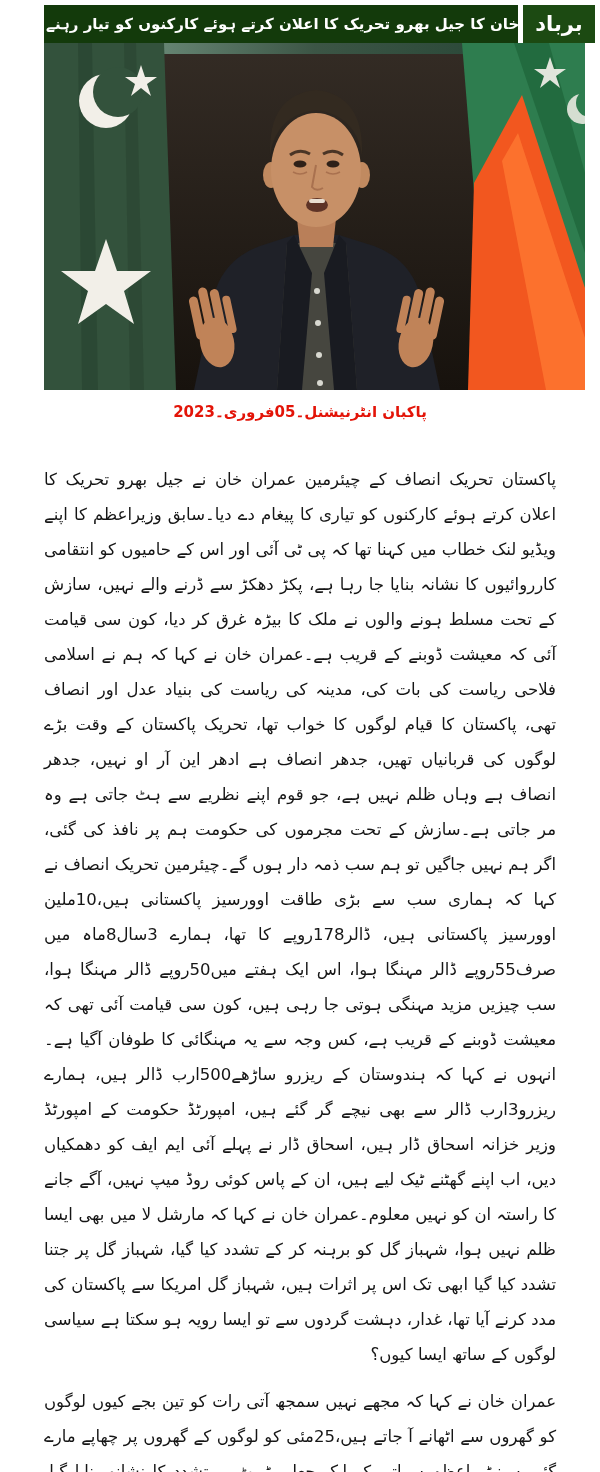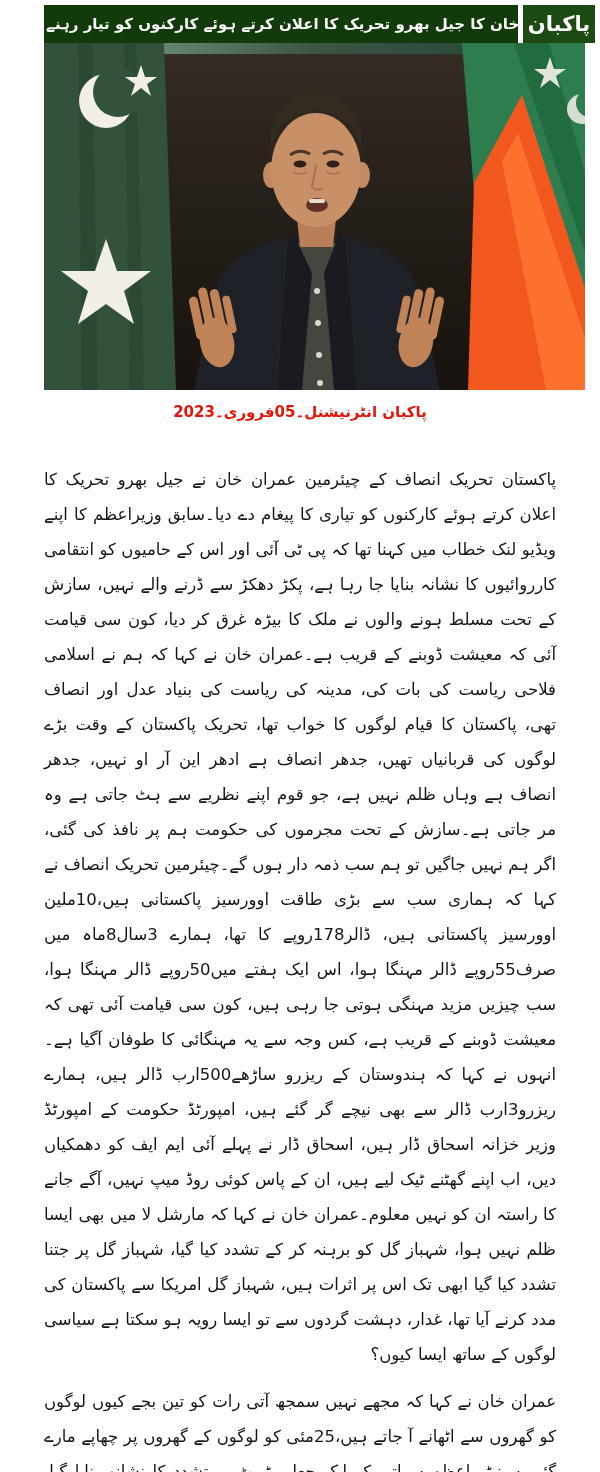--- a/index.html
+++ b/index.html
@@ -33,21 +33,21 @@
 </style>
 </head>
 <body>
 
 <div class="page">
 
   <div class="topbar">
     <div class="headline">عمران خان کا جیل بھرو تحریک کا اعلان کرتے ہوئے کارکنوں کو تیار رہنے کا حکم</div>
     <div class="logo-sep"></div>
     <div class="logo-box">
-      <span class="logo-text">پاکبان</span>
+      <span class="logo-text">برباد</span>
     </div>
   </div>
 
   <div class="photo-wrap">
     <svg width="541" height="347" viewBox="0 0 541 347">
       <defs>
         <linearGradient id="bgGrad" x1="0" y1="0" x2="0" y2="1">
           <stop offset="0" stop-color="#342c25"></stop>
           <stop offset="1" stop-color="#17120d"></stop>
         </linearGradient>

